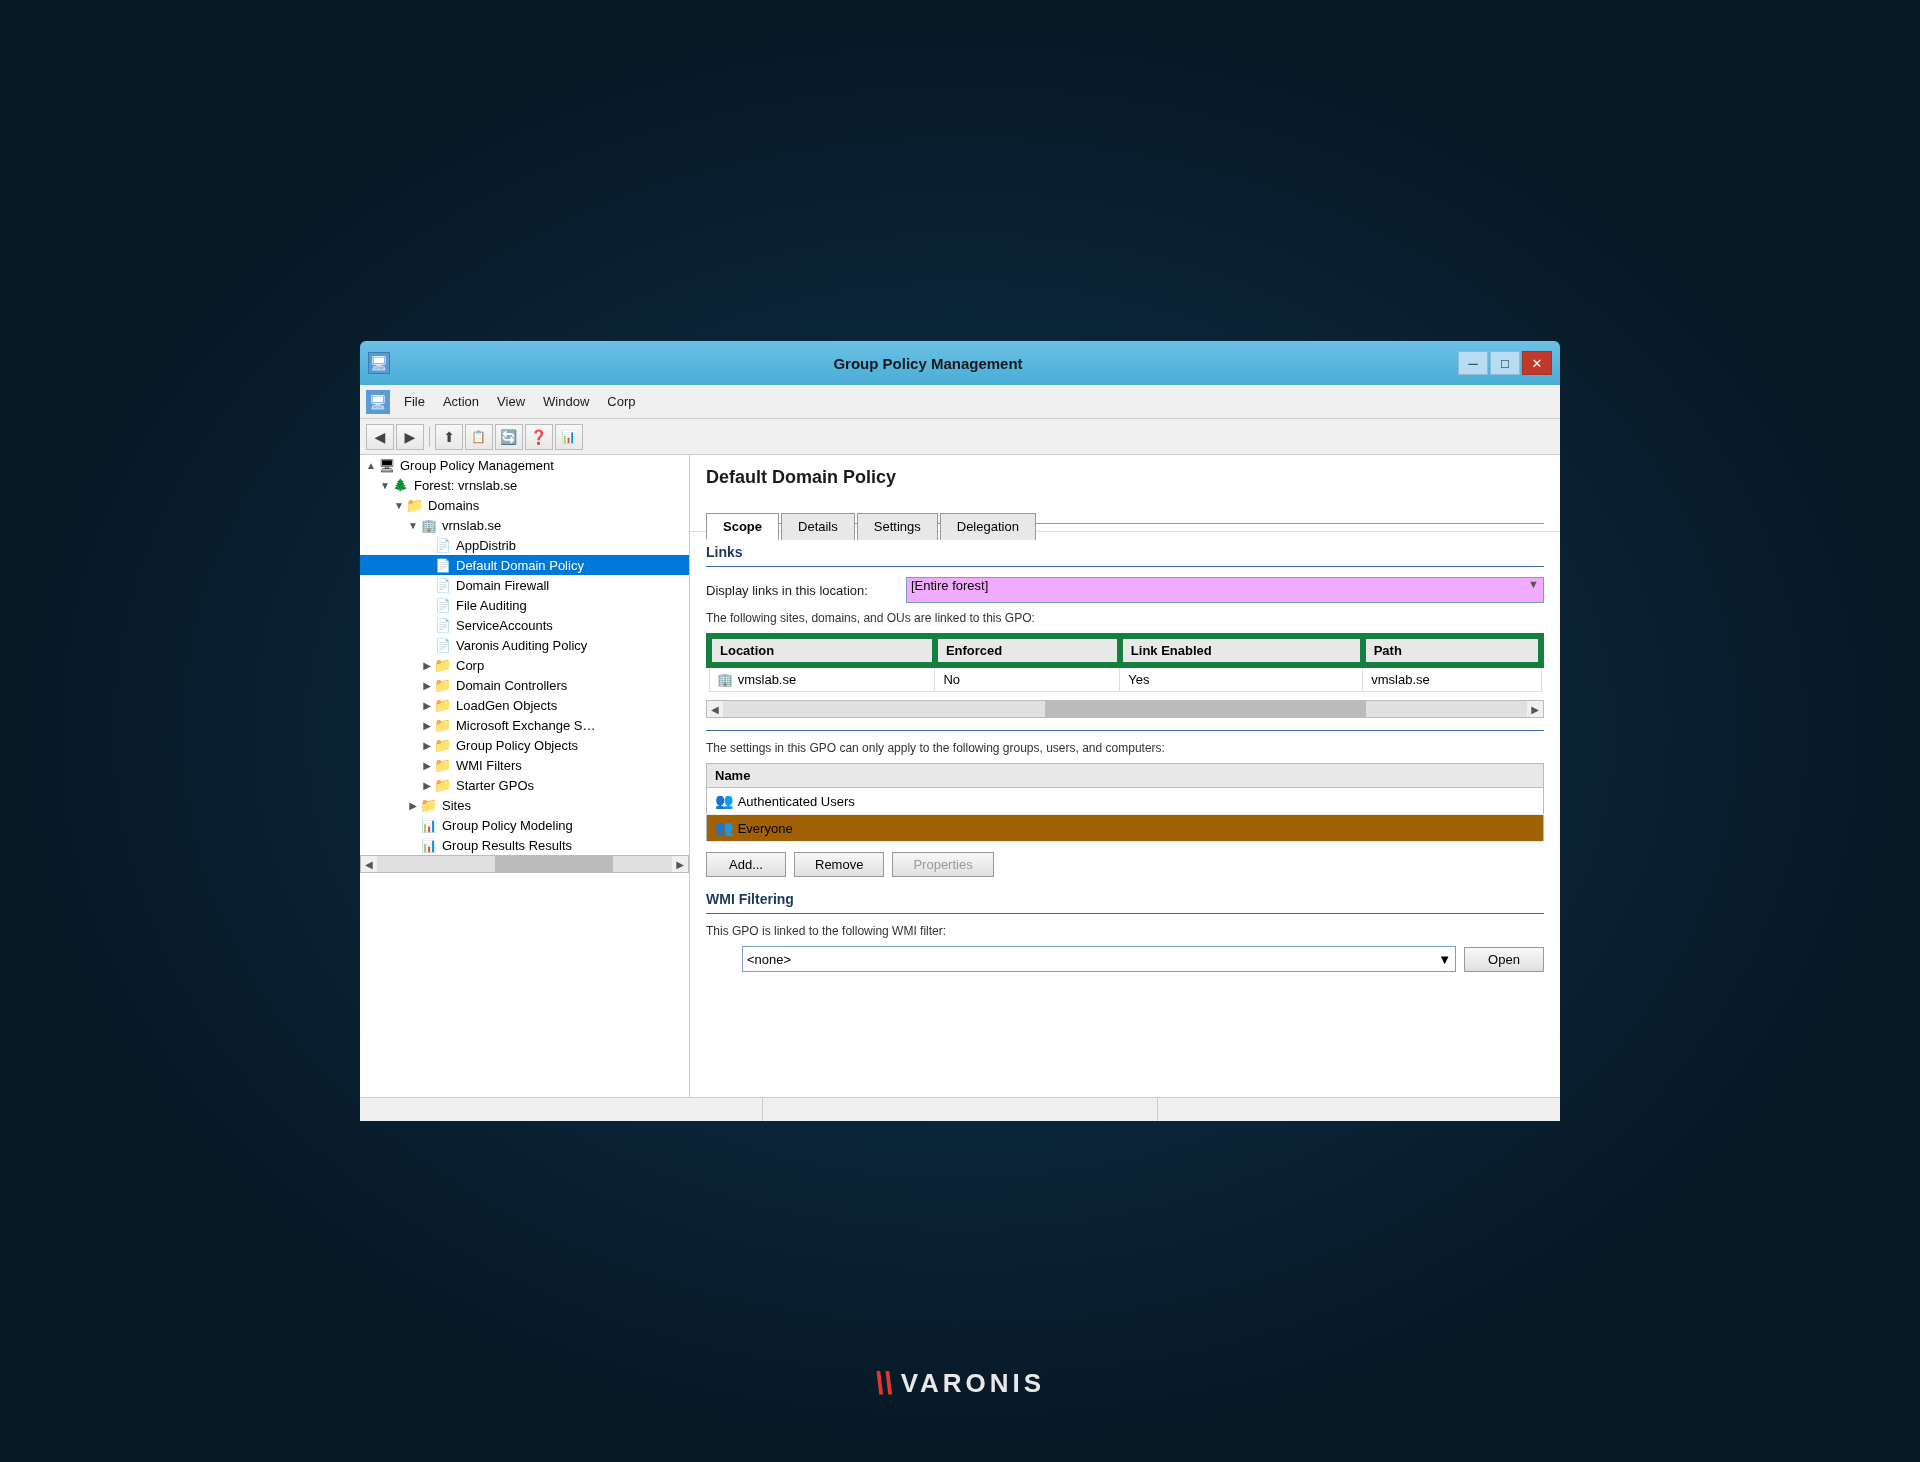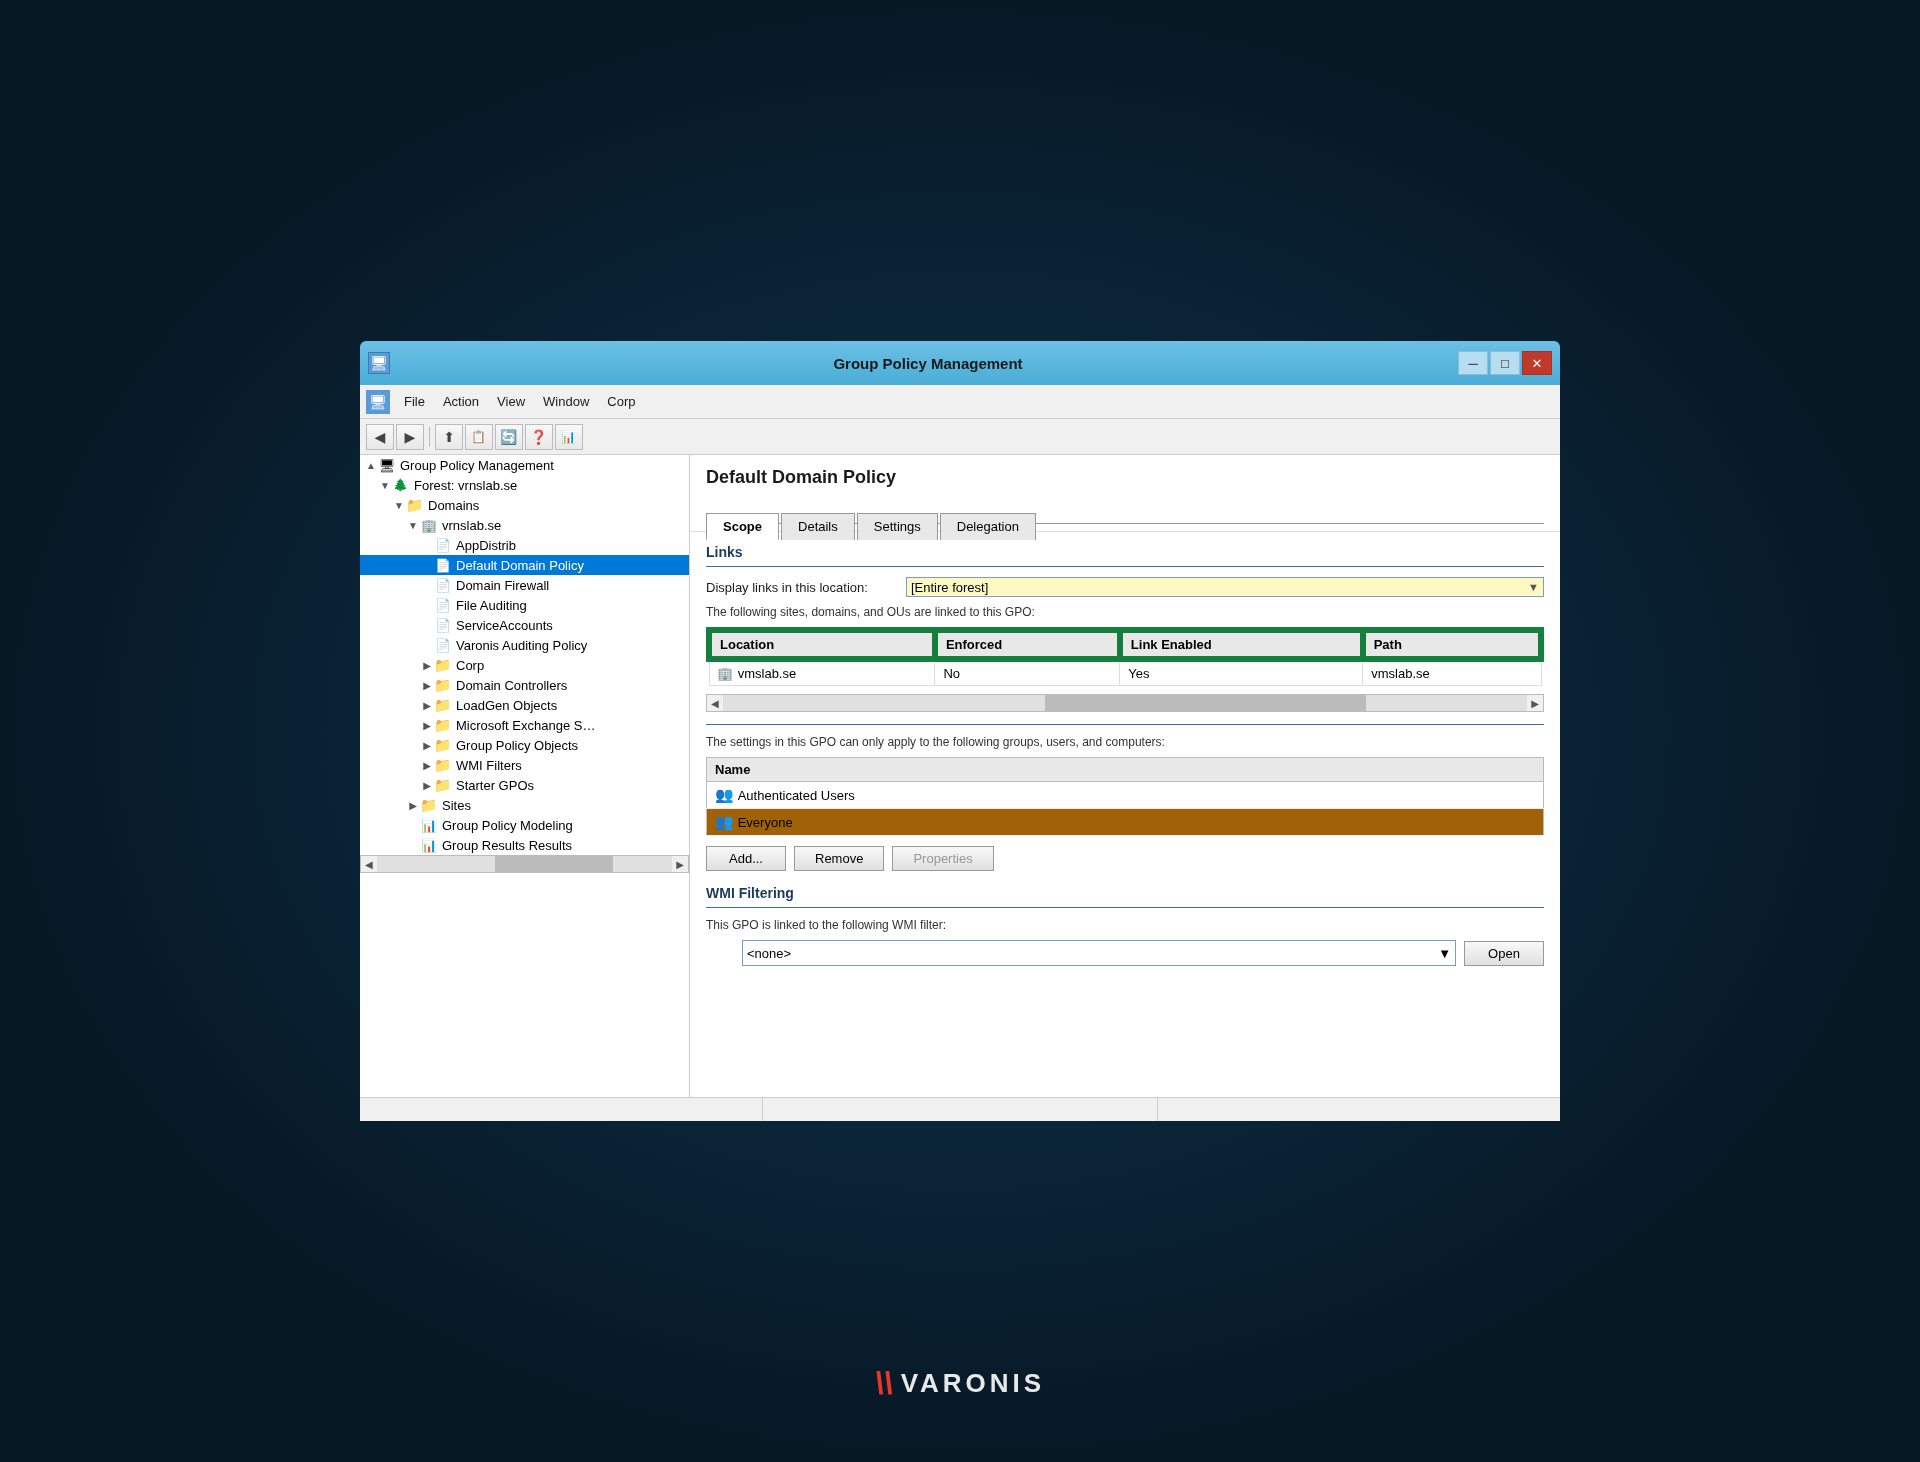--- a/index.html
+++ b/index.html
@@ -218,26 +218,26 @@
       margin-bottom: 8px;
       font-size: 13px;
     }
     .form-label {
       width: 200px;
       flex-shrink: 0;
       color: #1a1a1a;
     }
     .form-dropdown {
       flex: 1;
-      height: 20px;
+      height: 26px;
       border: 1px solid #7a9cc8;
-      background: #fef9c3;
+      background: #f0abfc;
       font-size: 13px;
       padding: 0 4px;
-      display: flex; align-items: center; justify-content: space-between;
+      display: flex; align-items: flex-start; justify-content: space-between;
       cursor: pointer;
     }
     .form-dropdown-arrow { font-size: 11px; color: #555; }
 
     .info-text {
       font-size: 12px;
       color: #333;
       margin-bottom: 8px;
     }
 

